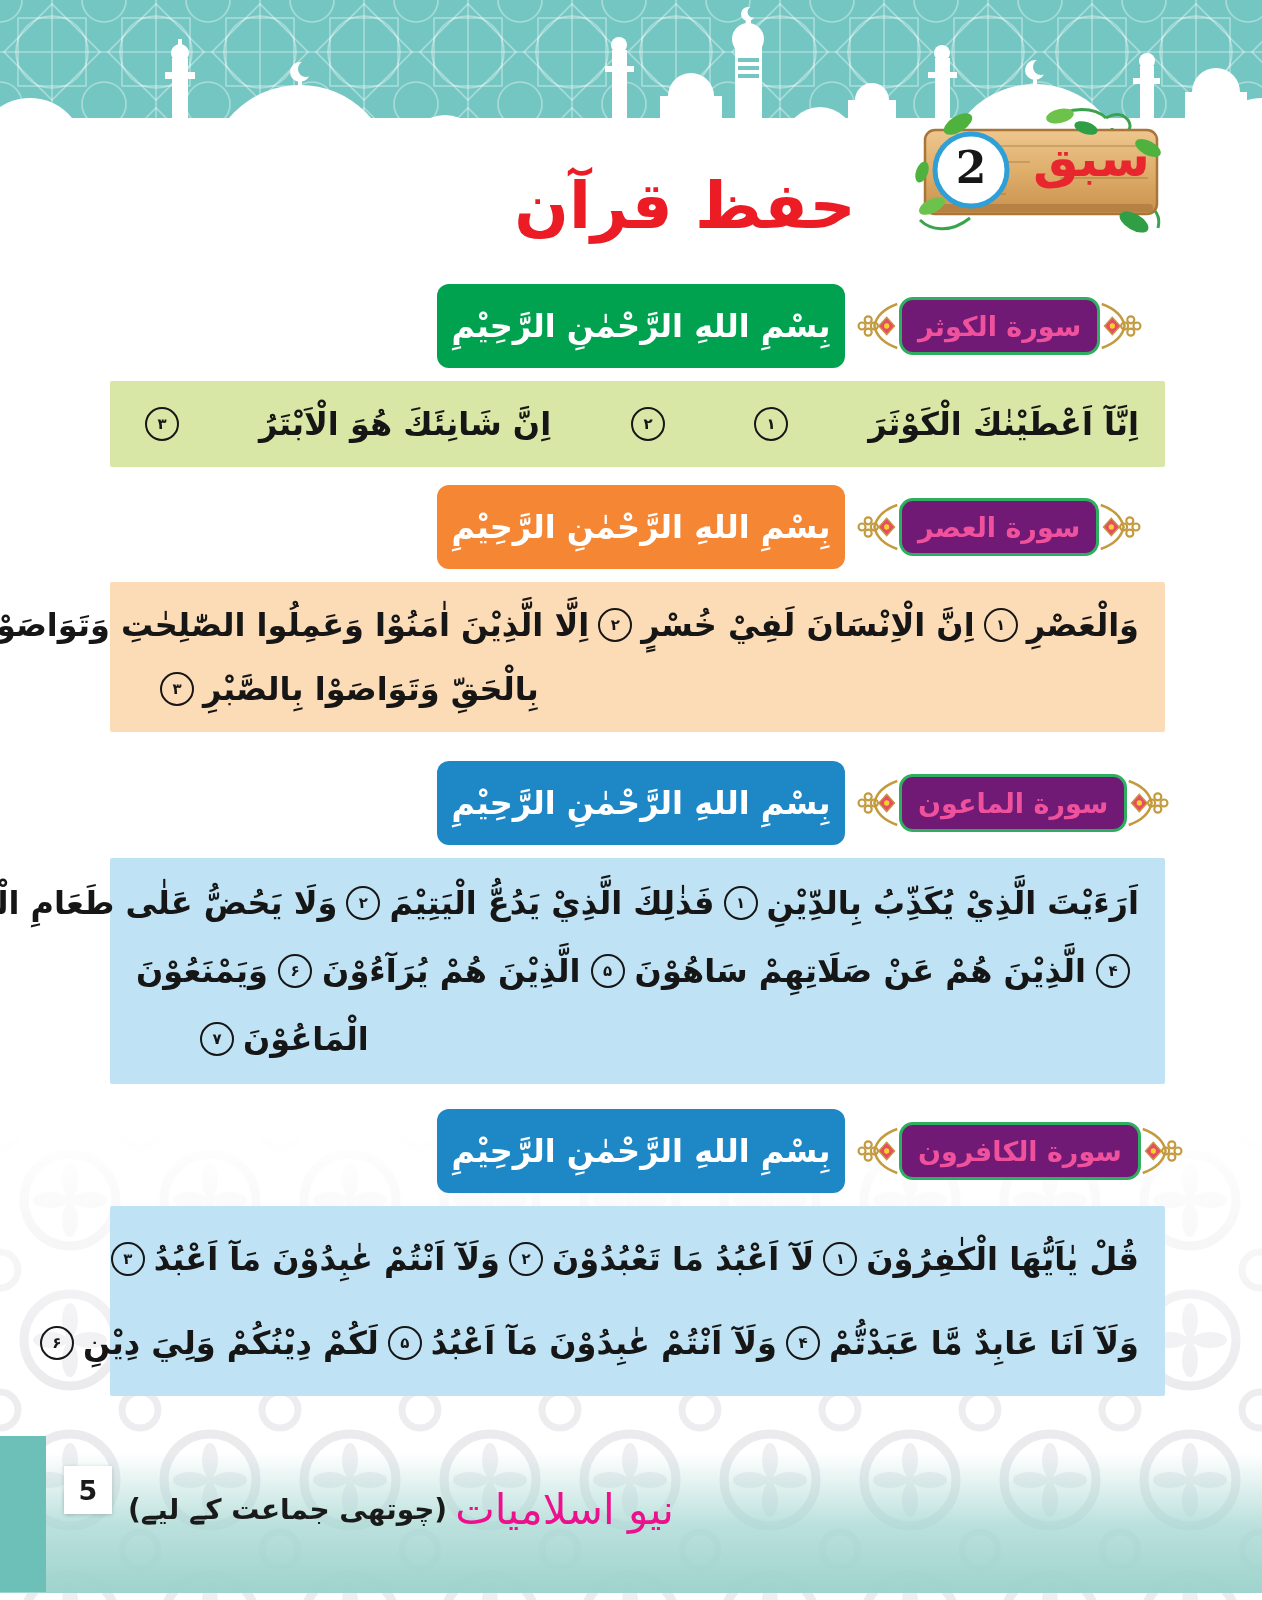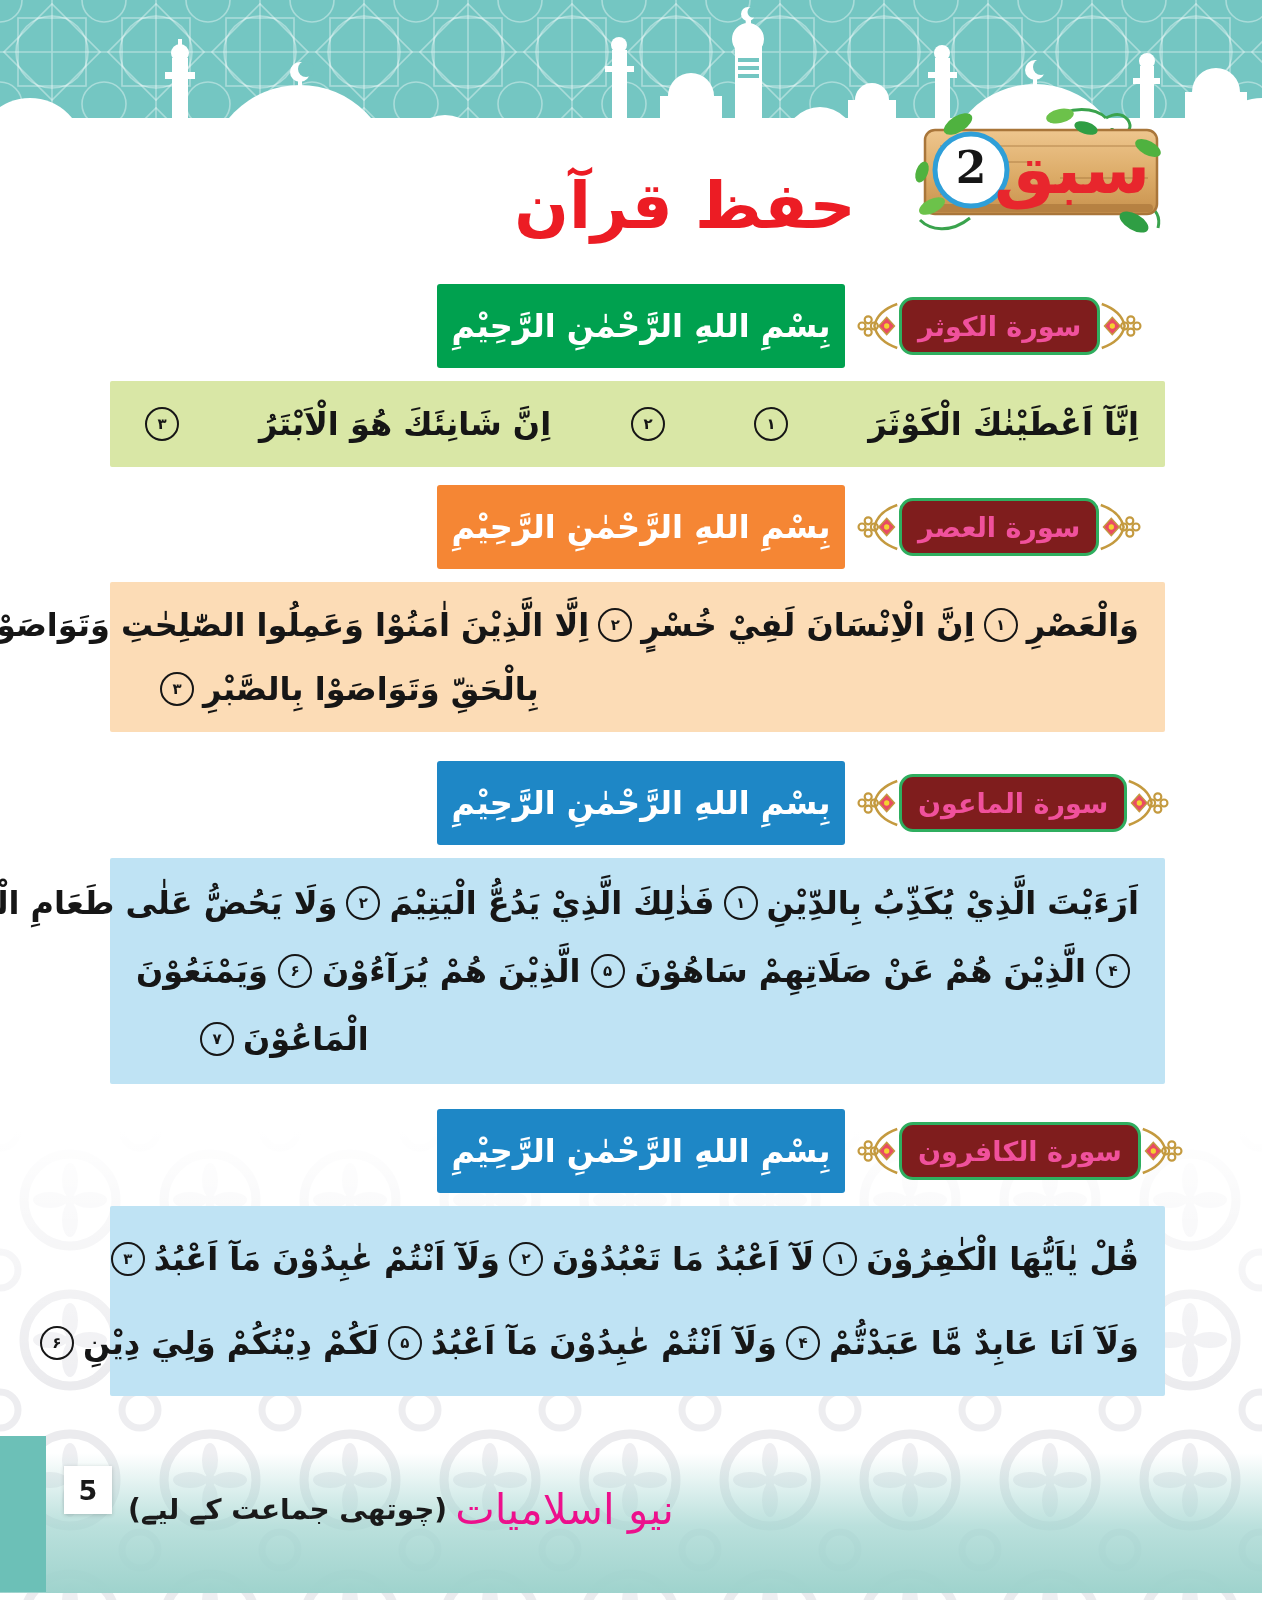--- a/index.html
+++ b/index.html
@@ -6,46 +6,46 @@
   .page{position:relative;width:1262px;height:1600px;background:#ffffff;overflow:hidden;
         font-family:"DejaVu Sans",sans-serif;}
 
   
   .header-band{position:absolute;top:0;left:0;z-index:0;display:block;}
 
   
   .lesson-badge{position:absolute;top:108px;left:910px;width:266px;height:136px;z-index:3;}
   .lesson-badge svg{position:absolute;top:0;left:0;}
   .badge-word{position:absolute;left:112px;top:18px;width:128px;text-align:right;
-              font-size:68px;font-weight:700;color:#e8262d;direction:rtl;line-height:1.3;}
+              font-size:51px;font-weight:700;color:#e8262d;direction:rtl;line-height:1.3;}
   .badge-num{position:absolute;left:34px;top:34px;width:54px;text-align:center;
              font-size:44px;font-weight:700;color:#161616;font-family:"DejaVu Serif",serif;}
 
   
   .page-title{position:absolute;top:126px;left:54px;width:1262px;text-align:center;z-index:2;
               font-size:64px;font-weight:700;color:#ec1c24;direction:rtl;}
   .objective{position:absolute;top:230px;left:0;width:1262px;text-align:center;z-index:2;
              font-size:25px;font-weight:700;direction:rtl;}
   .objective-label{color:#e9308f;}
   .objective-text{color:#29abe2;}
 
   
   .content{position:absolute;top:288px;left:110px;width:1055px;z-index:2;}
   .surah{margin:0;}
   .surah:nth-child(1){margin-bottom:22px;}
   .surah:nth-child(2){margin-bottom:33px;}
   .surah:nth-child(3){margin-bottom:29px;}
   .surah-header{display:flex;align-items:center;height:76px;margin-left:327px;margin-bottom:17px;}
-  .bismillah-bar{width:408px;height:84px;flex:0 0 auto;border-radius:3px;
+  .bismillah-bar{width:408px;height:84px;flex:0 0 auto;border-radius:12px;
                  display:flex;align-items:center;justify-content:center;}
   .bismillah-text{color:#ffffff;font-size:32px;font-weight:700;direction:rtl;white-space:nowrap;}
   .label-wrap{display:flex;align-items:center;margin-left:10px;}
   .flourish{width:44px;height:58px;flex:0 0 auto;}
   .flourish.right{transform:scaleX(-1);}
-  .surah-label{min-width:192px;height:58px;background:#7f1d1d;border:3px solid #2fae5f;
+  .surah-label{min-width:192px;height:58px;background:#701a75;border:3px solid #2fae5f;
                border-radius:14px;box-sizing:border-box;padding:0 16px;
                display:flex;align-items:center;justify-content:center;
                font-size:27px;font-weight:700;color:#f0519c;direction:rtl;white-space:nowrap;}
   .surah-box{padding:11px 26px;box-sizing:border-box;border-radius:2px;}
   .quran-line{display:flex;align-items:center;direction:rtl;min-height:64px;
               font-size:32px;font-weight:700;color:#161616;line-height:1.45;}
   .surah:nth-child(3) .quran-line{min-height:68px;}
   .surah:nth-child(4) .quran-line{min-height:84px;}
   .quran-line.spread{justify-content:space-between;}
   .quran-line.end{justify-content:flex-end;}

